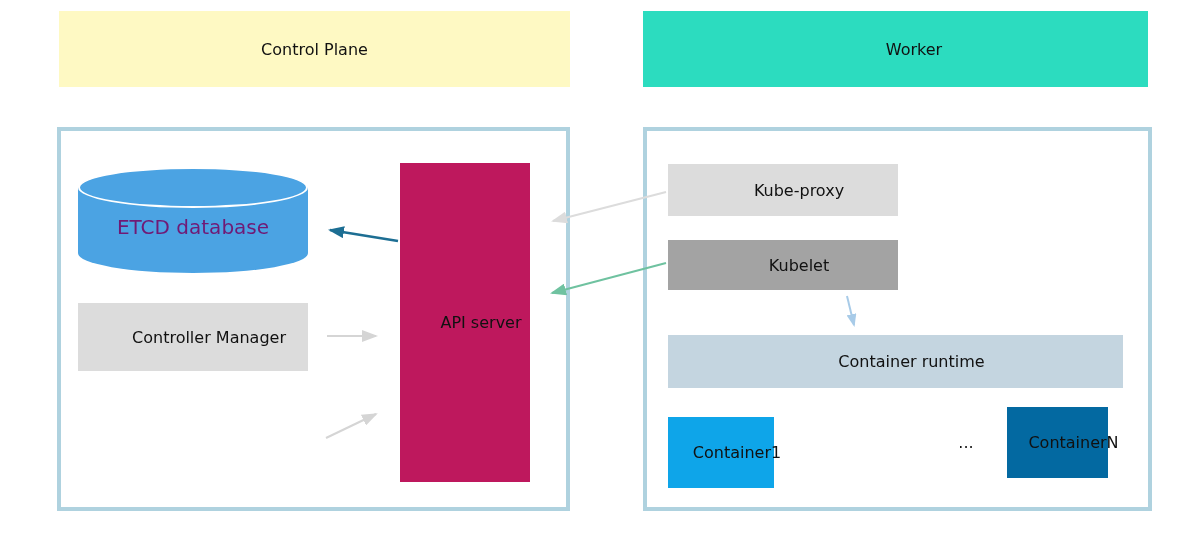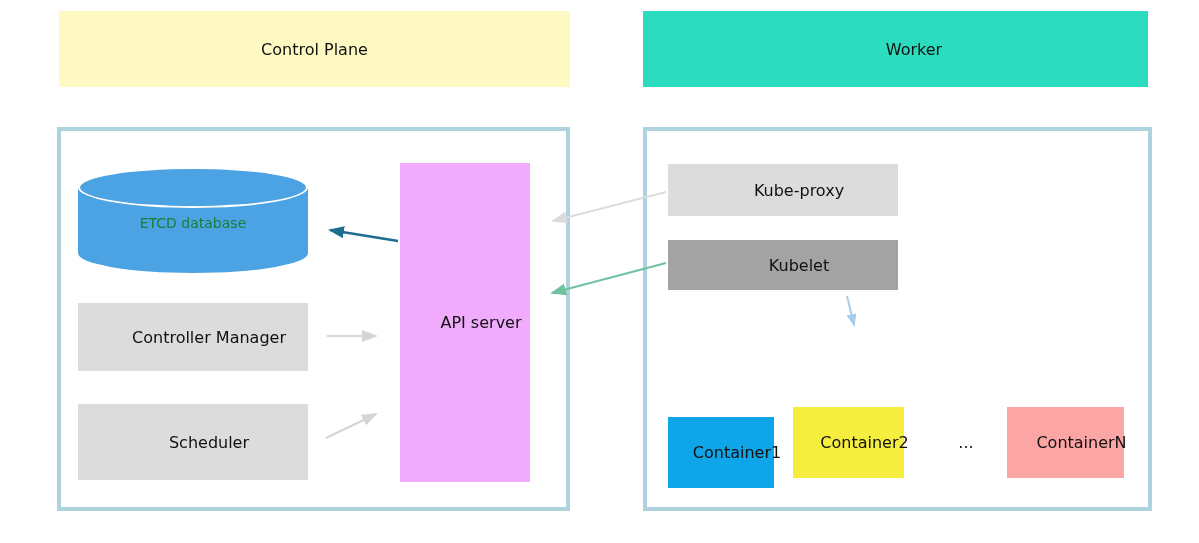--- a/index.html
+++ b/index.html
@@ -39,45 +39,45 @@
     display: flex;
     align-items: center;
     justify-content: center;
     font-size: 16px;
     color: #111;
     text-align: center;
     padding-left: 32px;
   }
   #controller-manager { left: 78px;  top: 303px; width: 230px; height: 68px; background: #DCDCDC; }
   #scheduler          { left: 78px;  top: 404px; width: 230px; height: 76px; background: #DCDCDC; }
-  #api-server         { left: 400px; top: 163px; width: 130px; height: 319px; background: #f0abfc; }
+  #api-server         { left: 400px; top: 163px; width: 130px; height: 319px; background: #be185d; }
   #kube-proxy         { left: 668px; top: 164px; width: 230px; height: 52px; background: #DCDCDC; }
   #kubelet            { left: 668px; top: 240px; width: 230px; height: 50px; background: #a3a3a3; }
   #container-runtime  { left: 668px; top: 335px; width: 455px; height: 53px; background: #C4D5E0; }
   #container-1        { left: 668px;  top: 417px; width: 106px; height: 71px; background: #0ea5e9; }
   #container-2        { left: 793px;  top: 407px; width: 111px; height: 71px; background: #F5EE3E; }
-  #container-n        { left: 1007px; top: 407px; width: 117px; height: 71px; background: #fca5a5; justify-content: center; }
+  #container-n        { left: 1007px; top: 407px; width: 101px; height: 71px; background: #0369a1; justify-content: center; }
   #container-ellipsis { left: 920px;  top: 407px; width: 60px;  height: 71px; background: transparent; }
 
   
   #etcd { position: absolute; left: 78px; top: 167px; width: 230px; height: 106px; }
   #etcd .cyl-body {
     position: absolute; left: 0; top: 20px; width: 230px; height: 86px;
     background: #4BA3E3;
     border-radius: 0 0 50% 50% / 0 0 20px 20px;
   }
   #etcd .cyl-top {
     position: absolute; left: 0; top: 0; width: 230px; height: 41px;
     background: #4BA3E3;
     border: 2px solid #ffffff;
     border-radius: 50%;
   }
   #etcd .cyl-label {
     position: absolute; left: 0; top: 48px; width: 100%;
-    text-align: center; font-size: 14px; color: #15803d;
+    text-align: center; font-size: 20px; color: #701a75;
   }
 
   #arrow-layer { position: absolute; left: 0; top: 0; width: 1199px; height: 543px; pointer-events: none; }
 </style>
 </head>
 <body>
 
 <div id="canvas">
 
   <div class="hdr" id="hdr-control">
@@ -92,38 +92,35 @@
 
   <div id="etcd">
     <div class="cyl-body"></div>
     <div class="cyl-top"></div>
     <div class="cyl-label">ETCD database</div>
   </div>
 
   <div class="node" id="controller-manager">
     <span>Controller Manager</span>
   </div>
-  <div class="node" id="scheduler">
-    <span>Scheduler</span>
-  </div>
   <div class="node" id="api-server">
     <span>API server</span>
   </div>
 
   <div class="node" id="kube-proxy">
     <span>Kube-proxy</span>
   </div>
   <div class="node" id="kubelet">
     <span>Kubelet</span>
   </div>
+  <div class="node" id="container-runtime">
+    <span>Container runtime</span>
+  </div>
   <div class="node" id="container-1">
     <span>Container1</span>
-  </div>
-  <div class="node" id="container-2">
-    <span>Container2</span>
   </div>
   <div class="node" id="container-ellipsis">
     <span>...</span>
   </div>
   <div class="node" id="container-n">
     <span>ContainerN</span>
   </div>
 
   <svg id="arrow-layer" width="1199" height="543" viewBox="0 0 1199 543" xmlns="http://www.w3.org/2000/svg">
     <defs>

